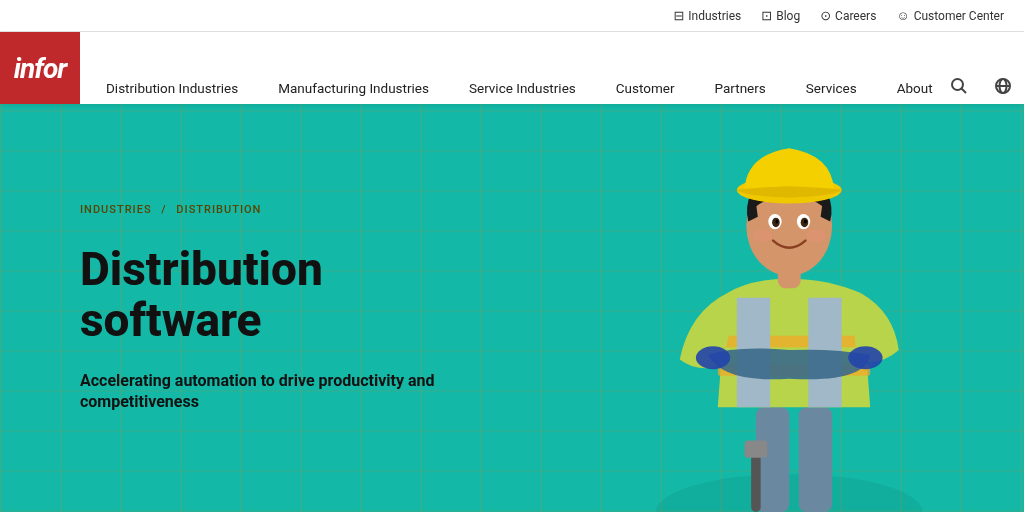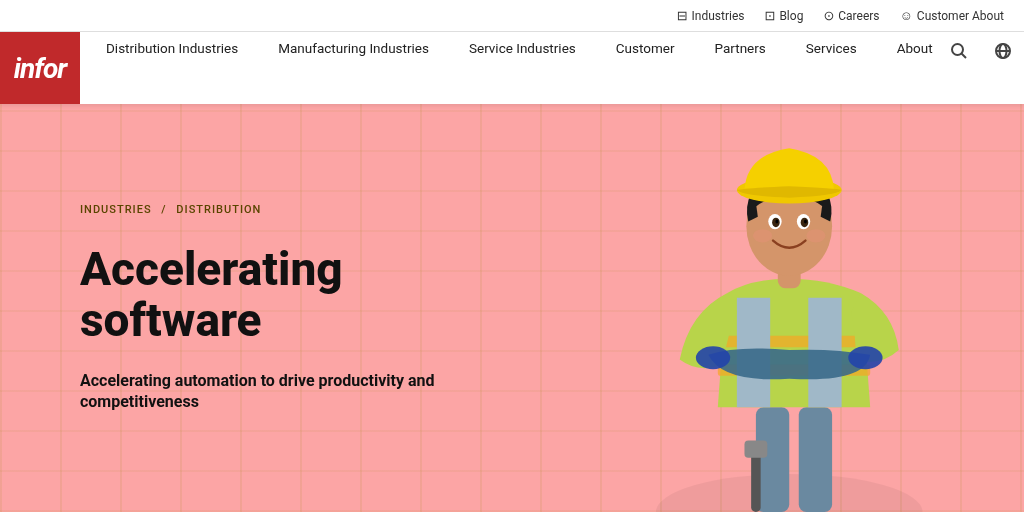--- a/index.html
+++ b/index.html
@@ -35,21 +35,21 @@
 
     .utility-icon {
       font-size: 13px;
     }
 
     
     .navbar {
       background: #fff;
       height: 72px;
       display: flex;
-      align-items: flex-start;
+      align-items: flex-end;
       padding: 0 16px 0 0;
       box-shadow: 0 2px 4px rgba(0,0,0,0.08);
       position: relative;
       z-index: 10;
     }
 
     .logo-box {
       background: #c0292b;
       width: 80px;
       height: 72px;
@@ -111,21 +111,21 @@
       padding: 9px 18px;
       border-radius: 4px;
       font-size: 13.5px;
       font-weight: 600;
       cursor: pointer;
       white-space: nowrap;
     }
 
     
     .hero {
-      background: #fca5a5;
+      background: #14b8a6;
       width: 1024px;
       height: 408px;
       position: relative;
       overflow: hidden;
       display: flex;
       align-items: center;
     }
 
     
     .hero-bg {
@@ -212,21 +212,21 @@
   <a href="#">
     <span class="utility-icon">⊡</span>
     <span>Blog</span>
   </a>
   <a href="#">
     <span class="utility-icon">⊙</span>
     <span>Careers</span>
   </a>
   <a href="#">
     <span class="utility-icon">☺</span>
-    <span>Customer About</span>
+    <span>Customer Center</span>
   </a>
 </div>
 
 <nav class="navbar">
   <div class="logo-box">
     <span class="logo-text">infor</span>
   </div>
 
   <div class="nav-links">
     <a class="nav-link" href="#">Distribution Industries</a>
@@ -260,21 +260,21 @@
 <section class="hero">
   <div class="hero-bg"></div>
 
   <div class="hero-content">
     <div class="breadcrumb">
       <span>INDUSTRIES</span>
       <span class="breadcrumb-sep">/</span>
       <span>DISTRIBUTION</span>
     </div>
 
-    <h1 class="hero-title">Accelerating software</h1>
+    <h1 class="hero-title">Distribution software</h1>
     <p class="hero-subtitle">Accelerating automation to drive productivity and competitiveness</p>
   </div>
 
   <div class="hero-image">
     <svg class="worker-figure" viewBox="0 0 380 420" xmlns="http://www.w3.org/2000/svg">
 
       <ellipse cx="185" cy="420" rx="140" ry="40" fill="rgba(0,0,0,0.05)"></ellipse>
 
       <rect x="150" y="310" width="35" height="110" rx="8" fill="#6a89a0"></rect>
       <rect x="195" y="310" width="35" height="110" rx="8" fill="#6a89a0"></rect>

